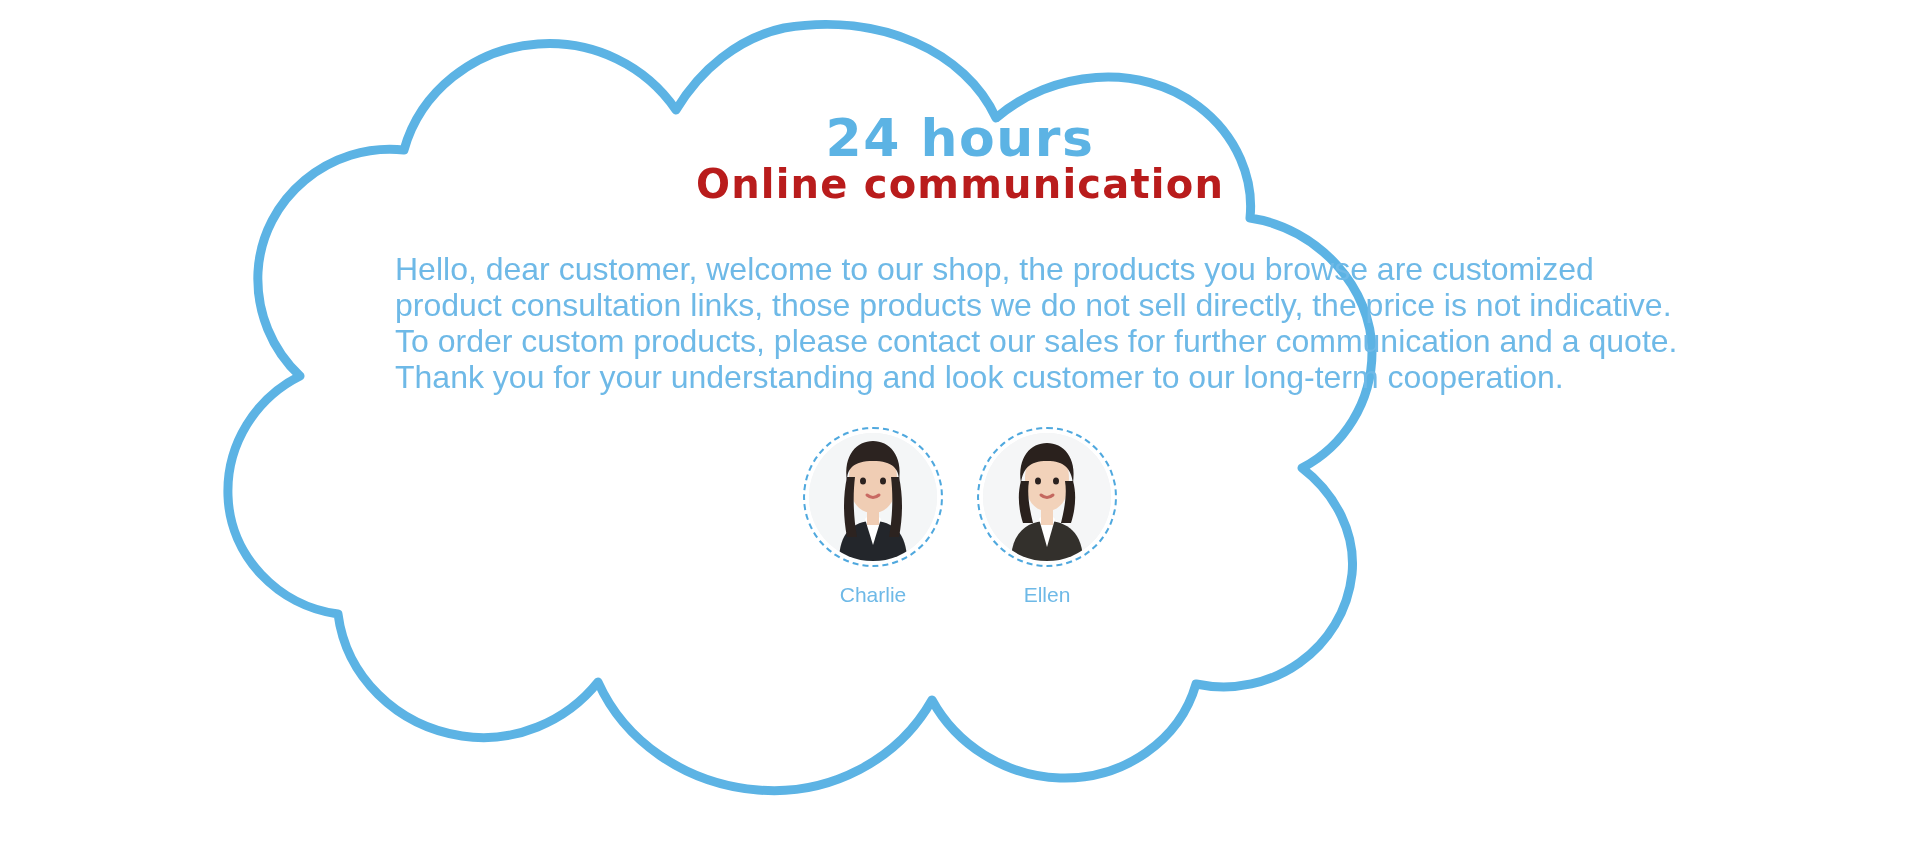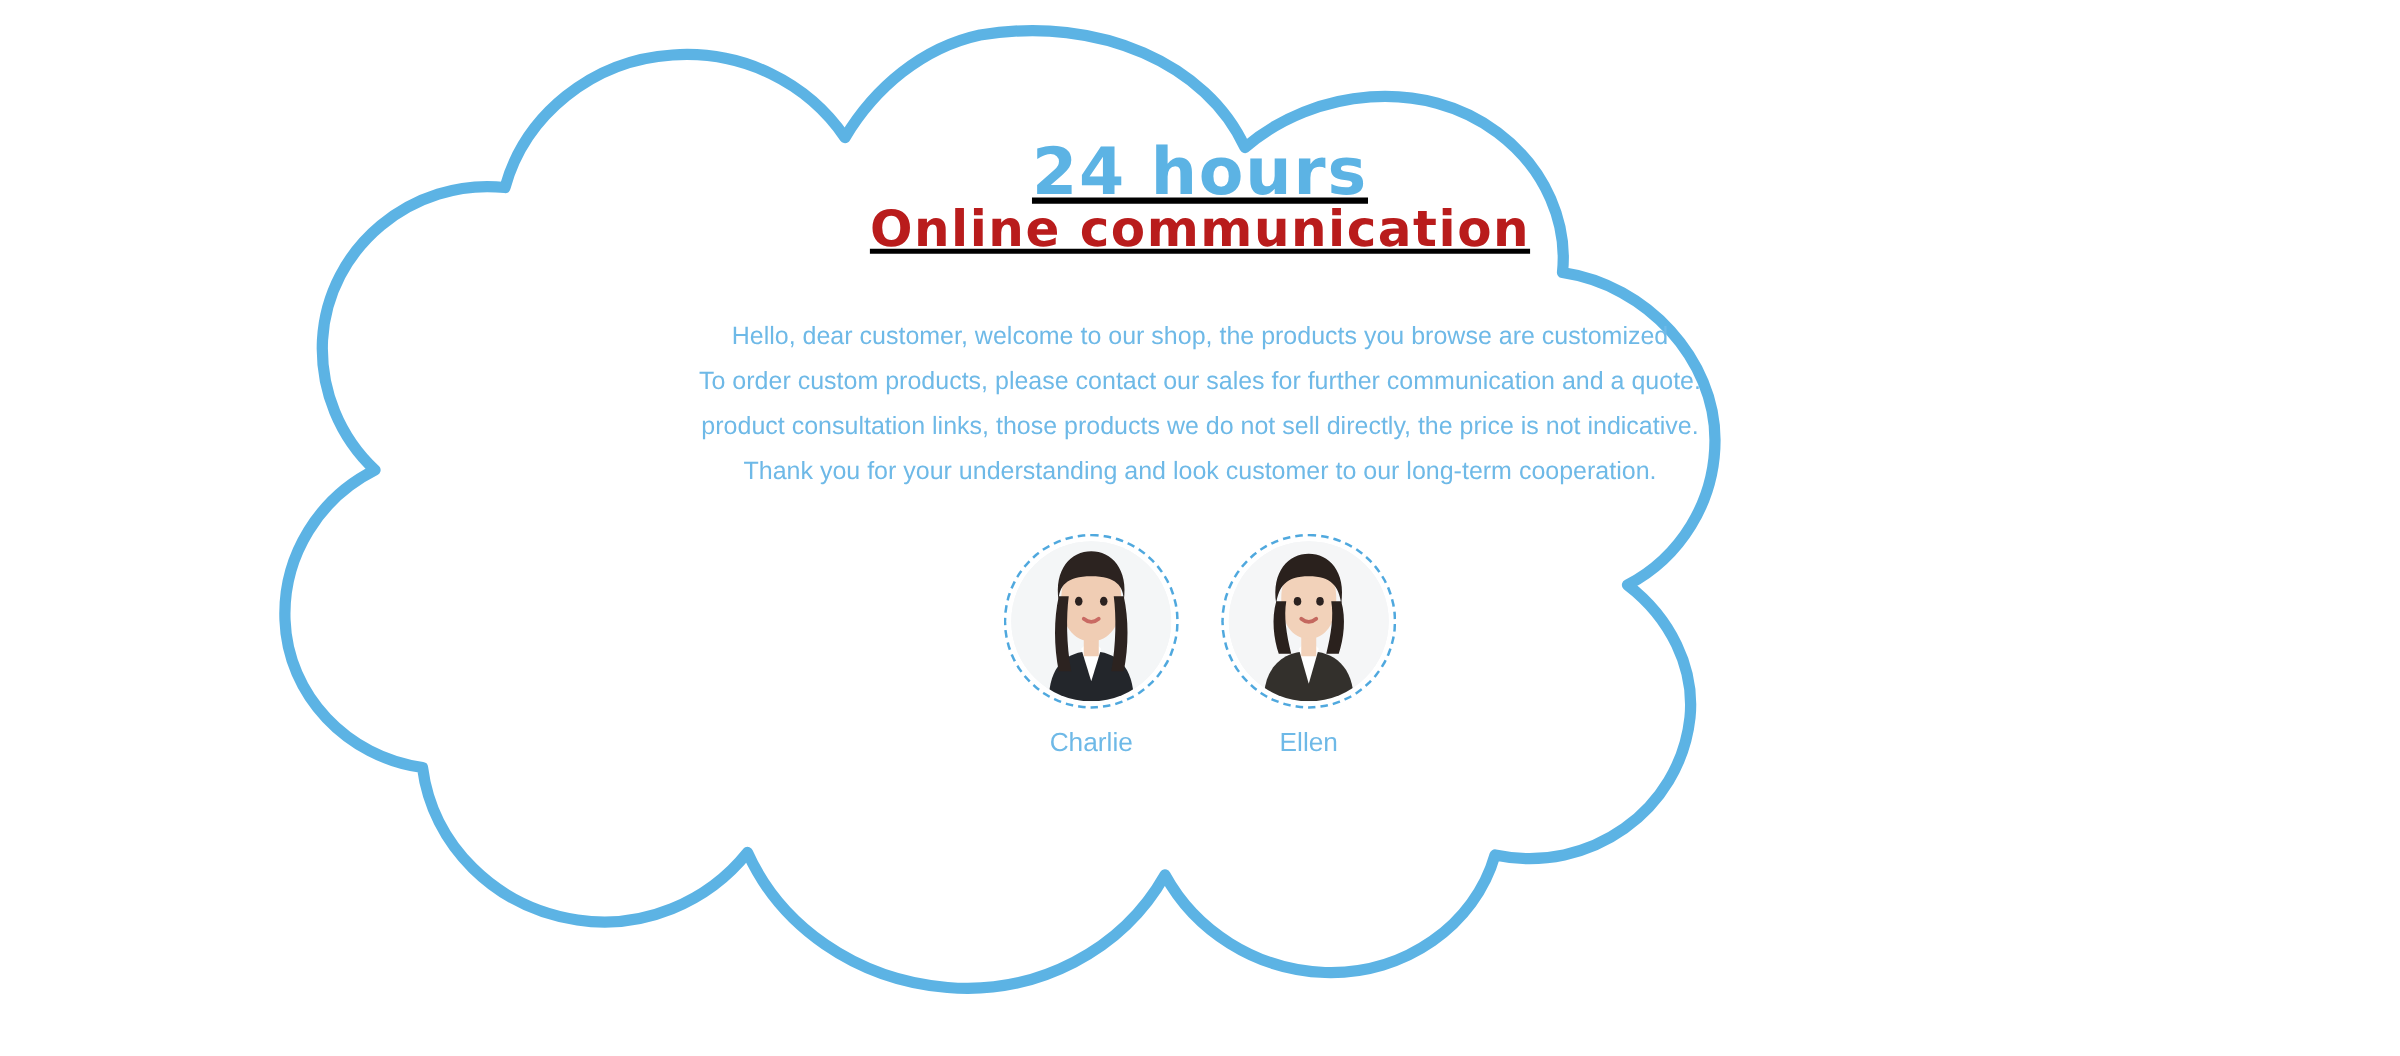--- a/index.html
+++ b/index.html
@@ -38,21 +38,20 @@
     height: 845px;
     display: flex;
     flex-direction: column;
     align-items: center;
   }
 
   .title-block {
     margin-top: 112px;
     text-align: center;
     line-height: 1;
-    text-decoration: underline;
   }
 
   .title-main {
     font-family: "DejaVu Sans", sans-serif;
     font-size: 52px;
     font-weight: bold;
     color: #5CB3E4;
     letter-spacing: 1.5px;
     display: block;
   }
@@ -67,21 +66,21 @@
   }
 
   .body-block {
     margin-top: 47px;
     width: 1130px;
     text-align: center;
   }
 
   .body-line {
     font-family: "Liberation Sans", sans-serif;
-    font-size: 20px;
+    font-size: 32px;
     color: #6EB9E7;
     line-height: 36px;
     white-space: nowrap;
   }
 
   .people-row {
     margin-top: 32px;
     display: flex;
     justify-content: center;
     align-items: flex-start;
@@ -156,22 +155,22 @@
 
   <div id="cloud-content">
 
     <div class="title-block">
       <span class="title-main">24 hours</span>
       <span class="title-sub">Online communication</span>
     </div>
 
     <div class="body-block">
       <div class="body-line">Hello, dear customer, welcome to our shop, the products you browse are customized</div>
+      <div class="body-line">product consultation links, those products we do not sell directly, the price is not indicative.</div>
       <div class="body-line">To order custom products, please contact our sales for further communication and a quote.</div>
-      <div class="body-line">product consultation links, those products we do not sell directly, the price is not indicative.</div>
       <div class="body-line">Thank you for your understanding and look customer to our long-term cooperation.</div>
     </div>
 
     <div class="people-row">
 
       <div class="person">
         <div class="avatar-ring">
           <div class="avatar-photo">
             <svg viewBox="0 0 128 128" xmlns="http://www.w3.org/2000/svg">
               <rect width="128" height="128" fill="#F4F6F7"></rect>

